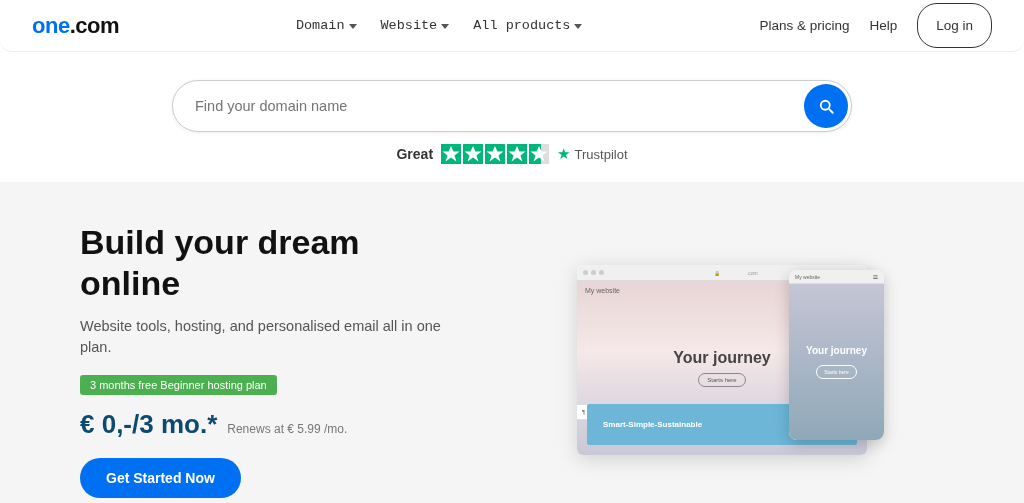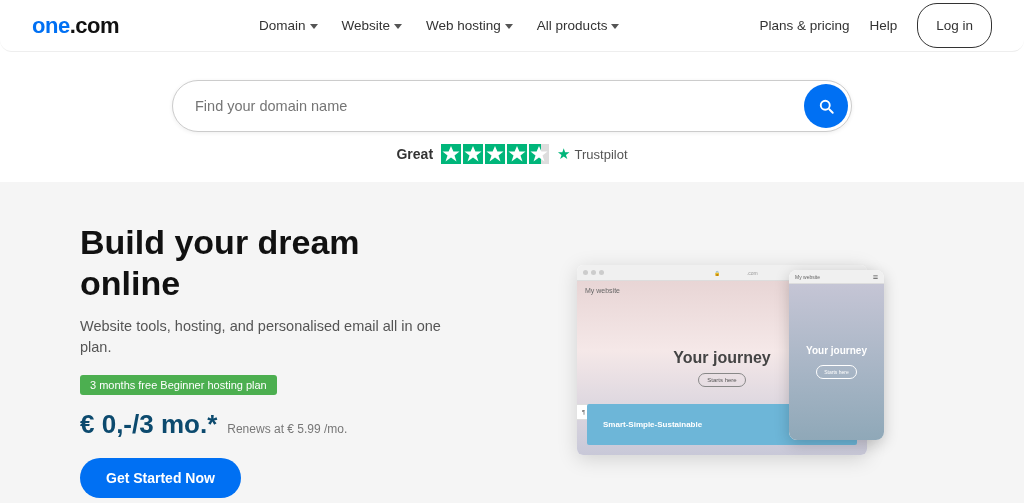--- a/index.html
+++ b/index.html
@@ -16,21 +16,21 @@
       border-bottom: 1px solid #eee;
       border-radius: 12px;
     }
     .logo {
       font-size: 22px;
       font-weight: 700;
       color: #111;
       letter-spacing: -0.5px;
     }
     .logo span { color: #0070f3; }
-    nav { display: flex; gap: 4px; align-items: center; }
+    nav { display: flex; gap: 4px; align-items: center; font-family: Liberation Mono, monospace; }
     .nav-item {
       display: flex;
       align-items: center;
       gap: 4px;
       padding: 6px 10px;
       cursor: pointer;
       font-size: 13.5px;
       color: #333;
       border-radius: 4px;
     }
@@ -299,24 +299,20 @@
   <div class="logo">
     <span>one</span>.com
   </div>
   <nav>
     <div class="nav-item">
       <span>Domain</span>
       <span class="chevron"></span>
     </div>
     <div class="nav-item">
       <span>Website</span>
-      <span class="chevron"></span>
-    </div>
-    <div class="nav-item">
-      <span>Web hosting</span>
       <span class="chevron"></span>
     </div>
     <div class="nav-item">
       <span>All products</span>
       <span class="chevron"></span>
     </div>
   </nav>
   <div class="header-right">
     <span class="header-link">Plans &amp; pricing</span>
     <span class="header-link">Help</span>

